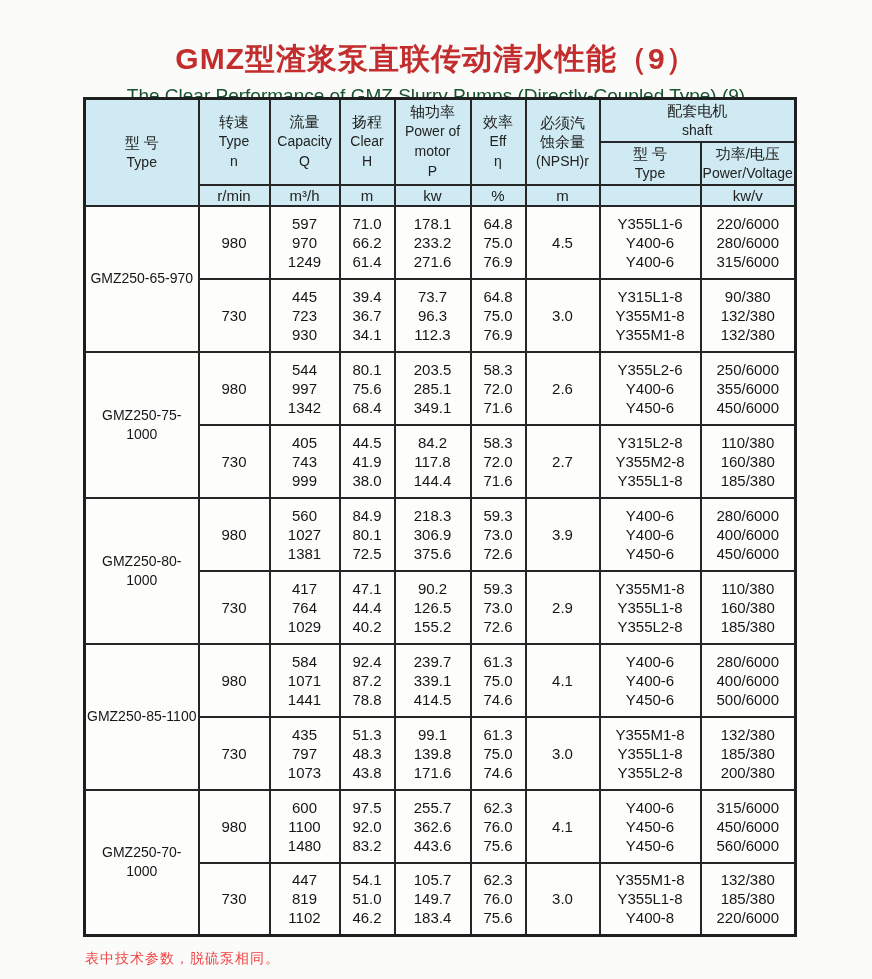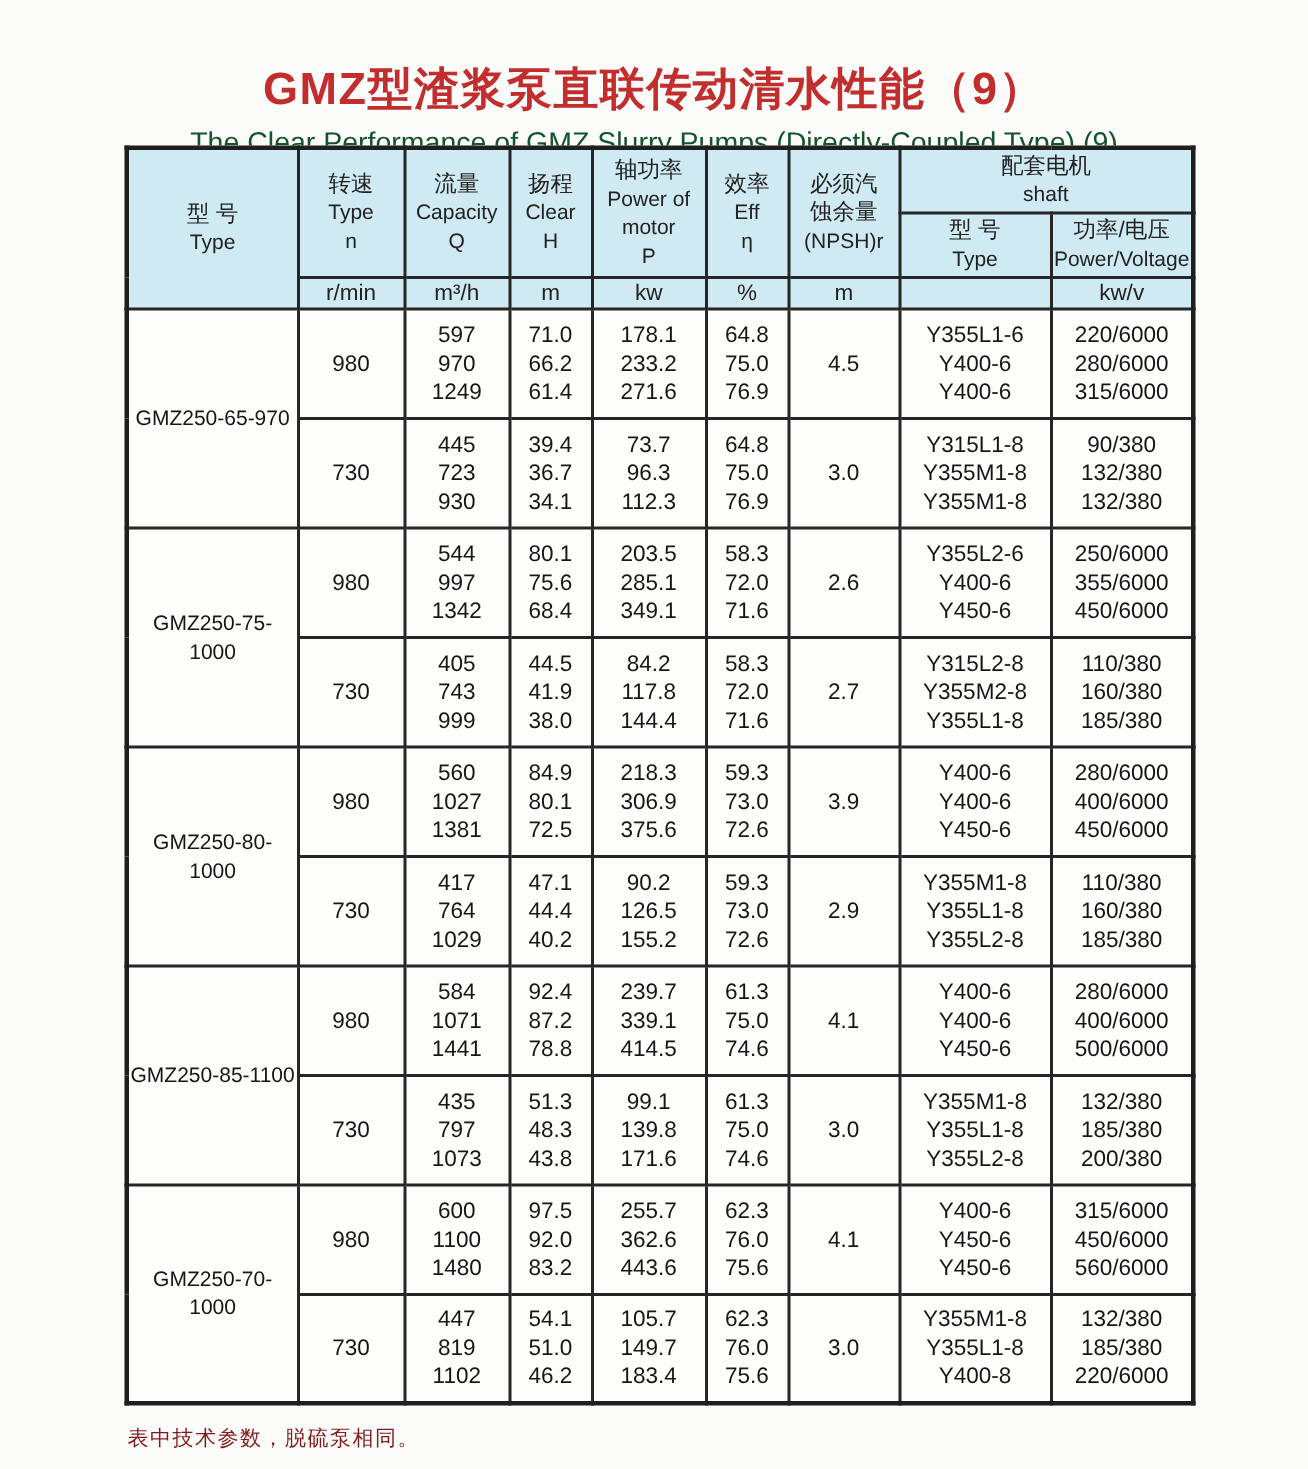--- a/index.html
+++ b/index.html
@@ -60,21 +60,21 @@
     line-height:19px;
     color:#161616;
     background:#fdfdfc;
   }
   tbody td.model { font-size:14px; letter-spacing:0; }
   .footnote {
     position:absolute;
     left:85px;
     top:950px;
     font-size:14px;
-    color:#7f1d1d;
+    color:#ef4444;
     letter-spacing:1px;
   }
 </style>
 </head>
 <body>
 
 <div class="page-title">GMZ型渣浆泵直联传动清水性能（9）</div>
 <div class="page-subtitle">The Clear Performance of GMZ Slurry Pumps (Directly-Coupled Type) (9)</div>
 
 <table class="perf">

